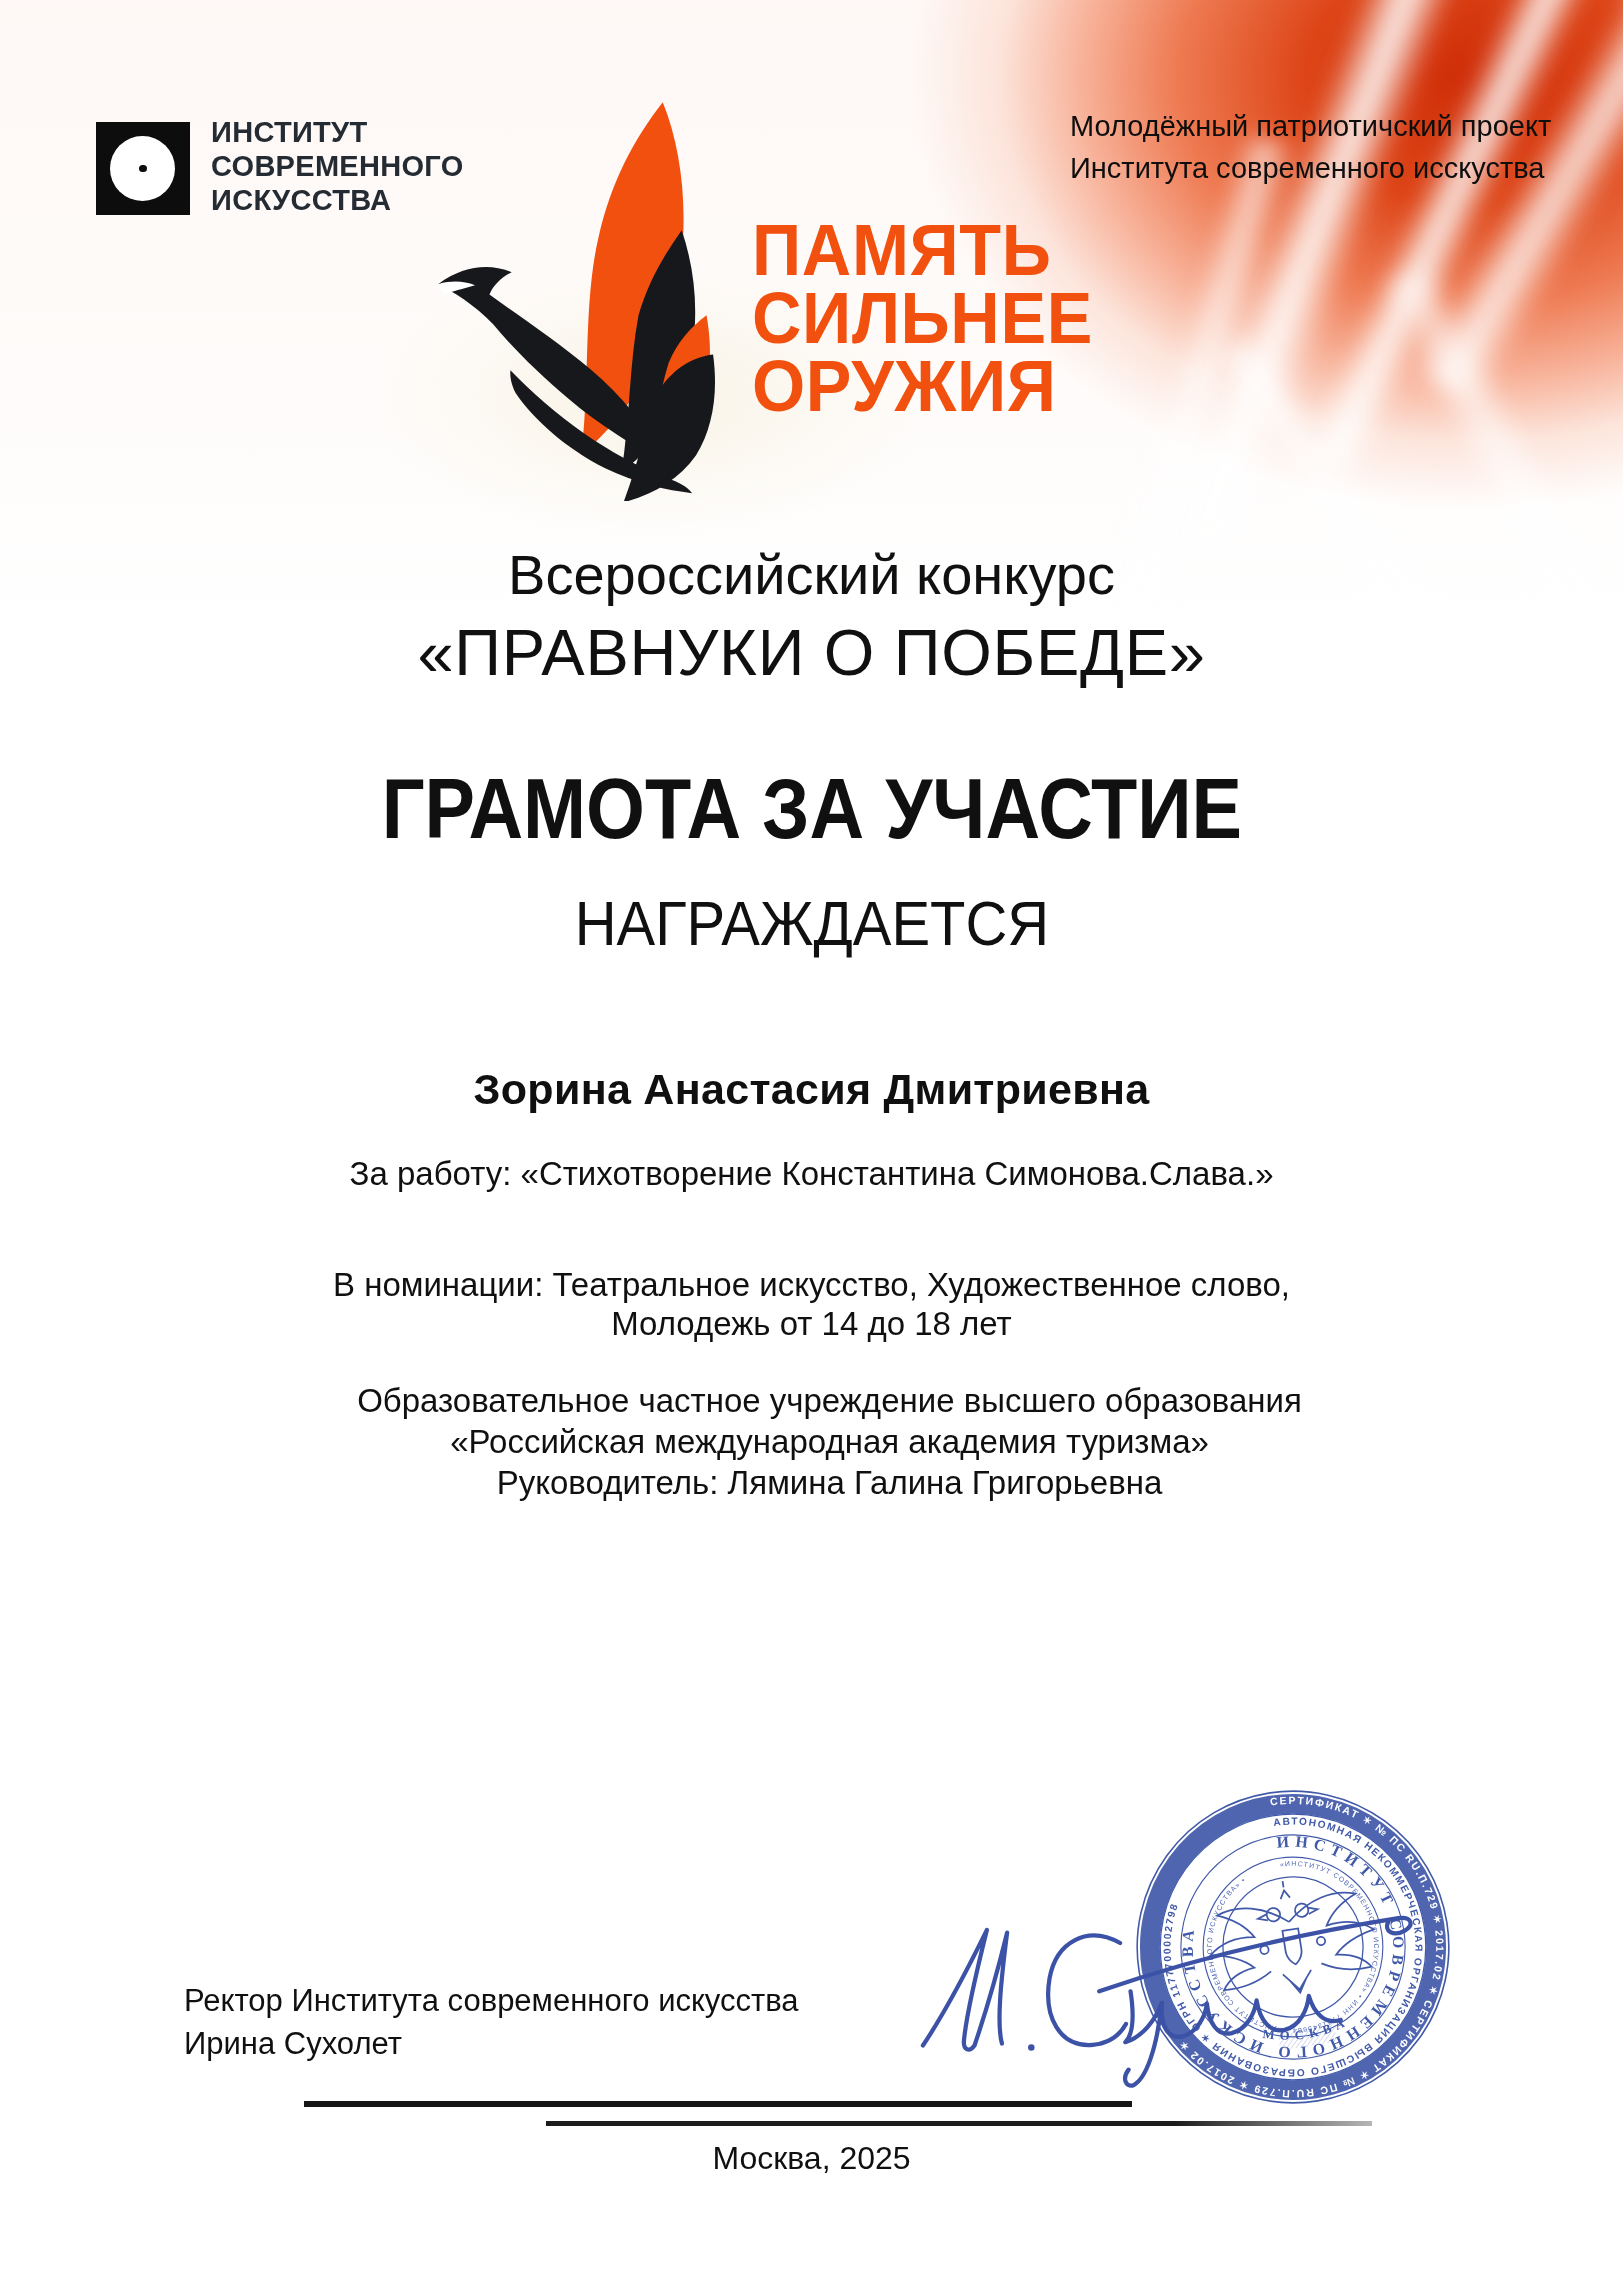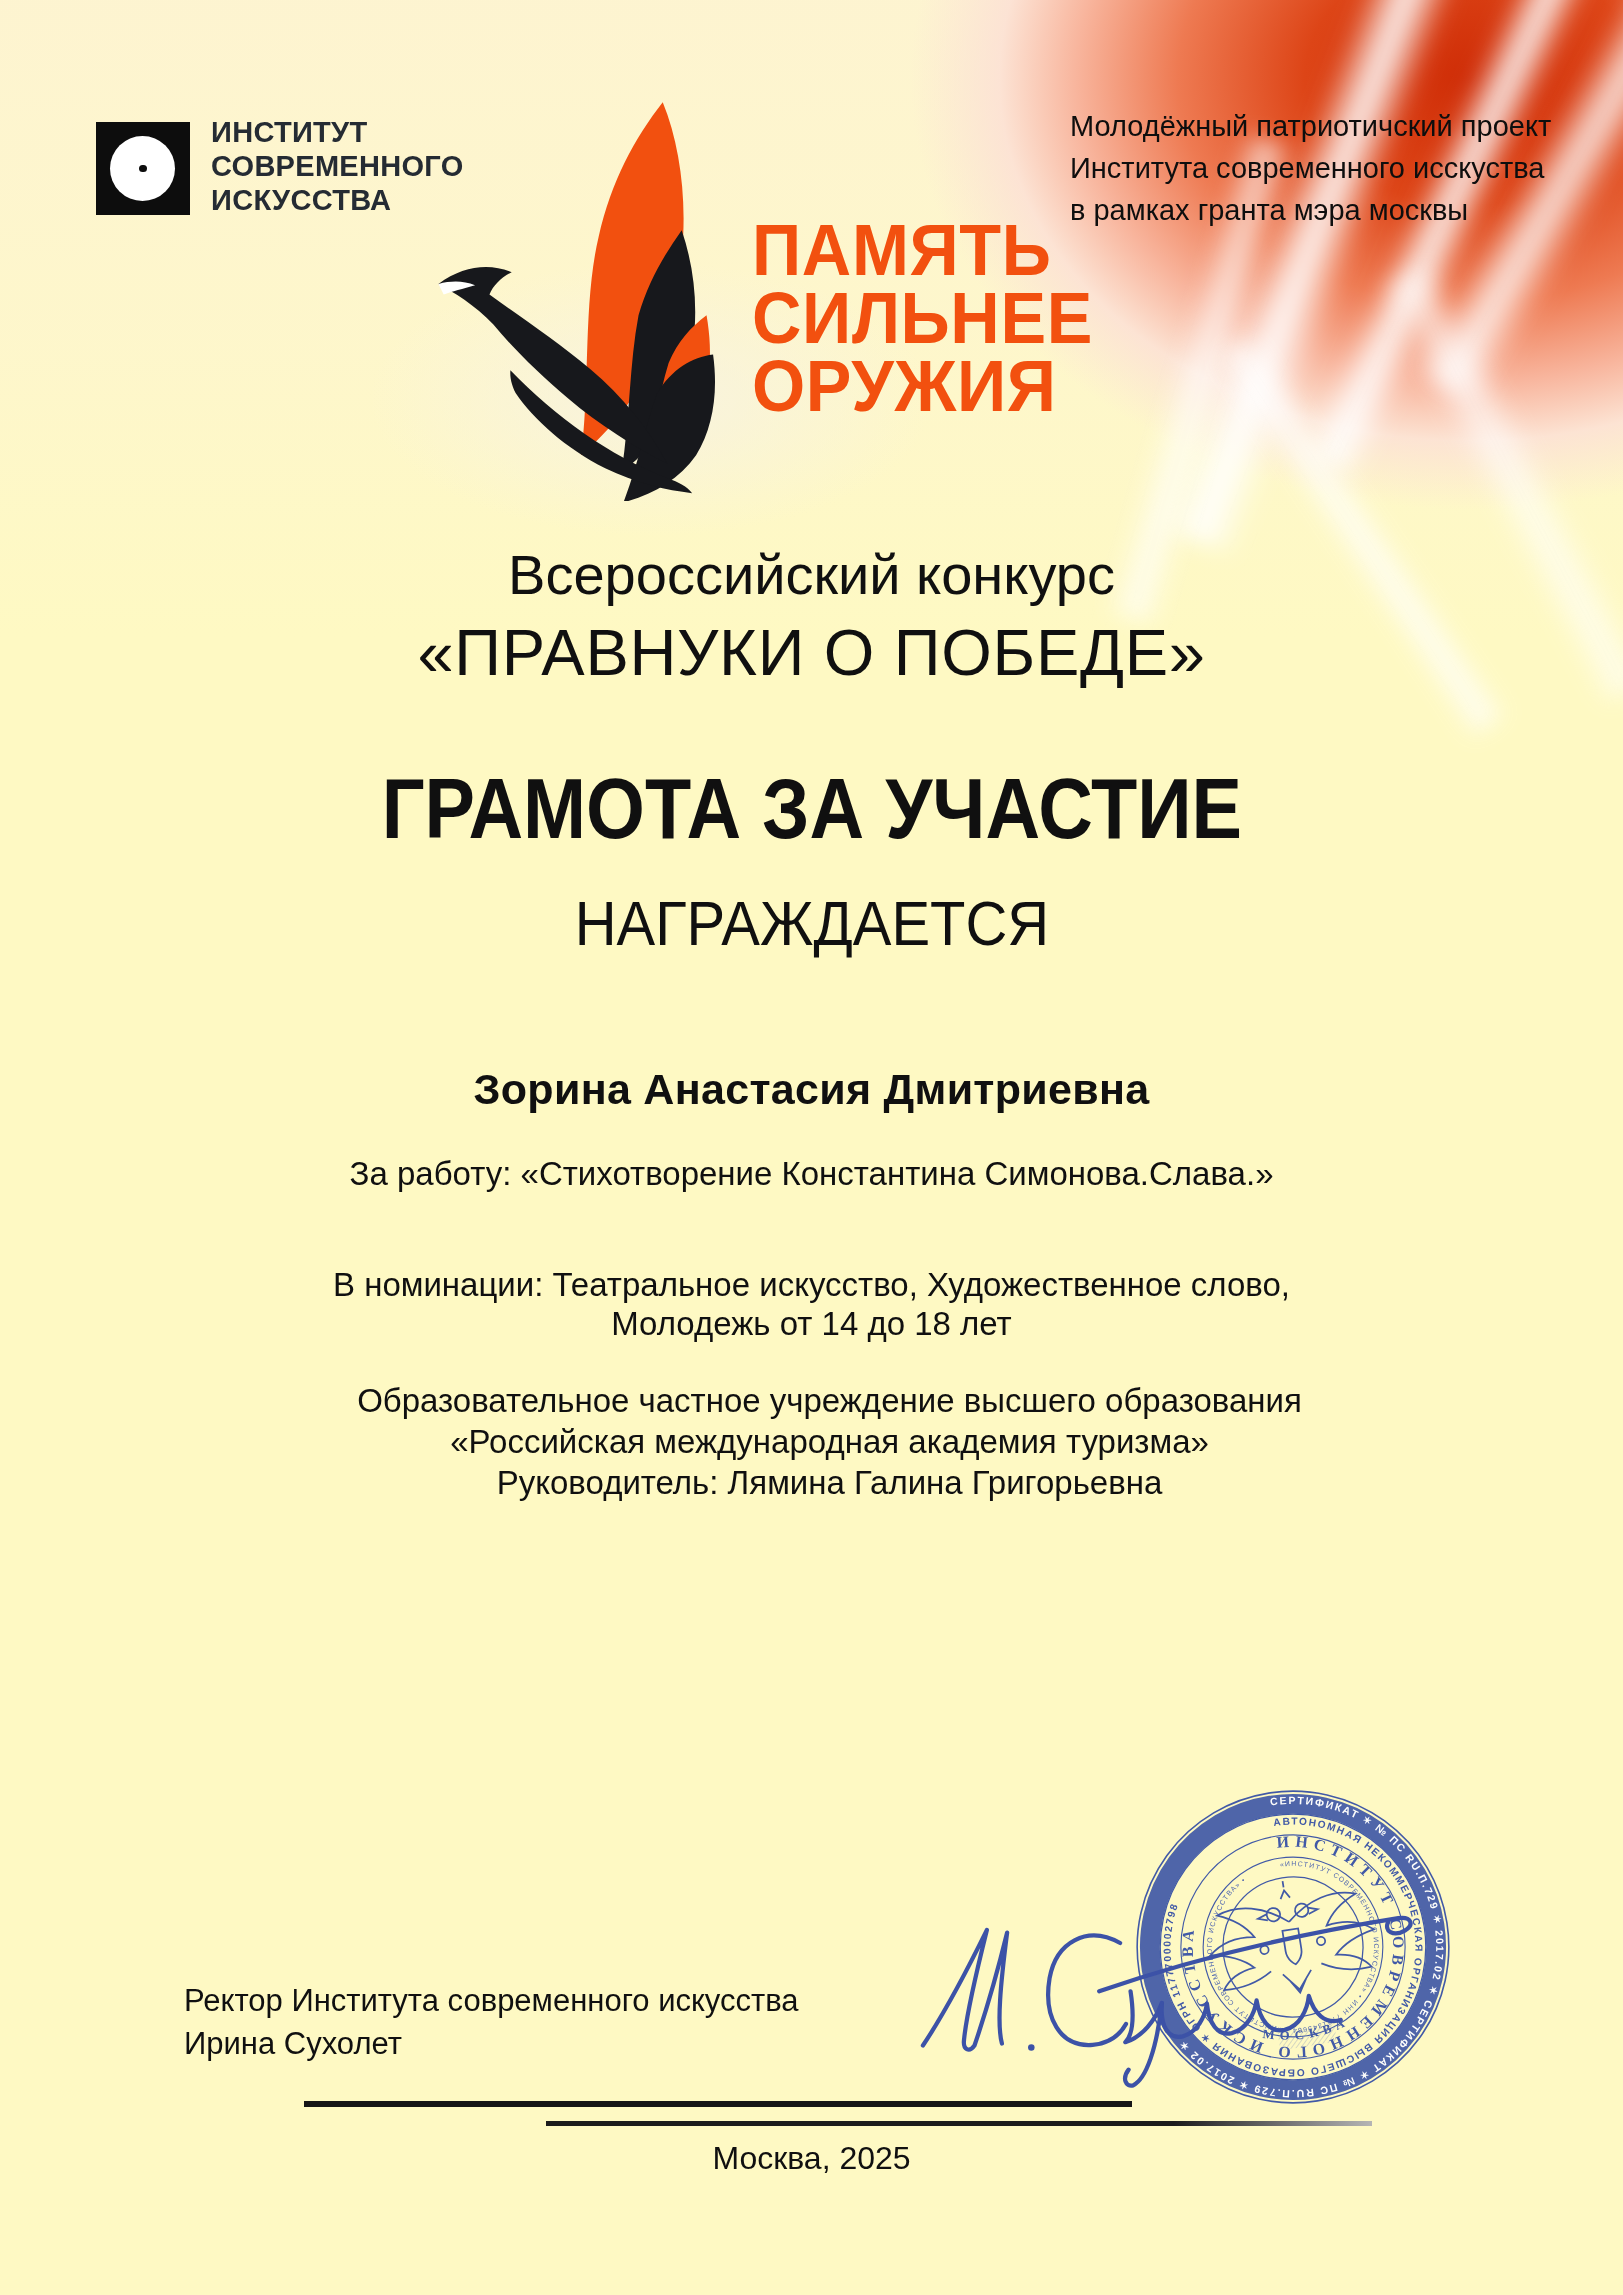--- a/index.html
+++ b/index.html
@@ -1,16 +1,16 @@
 <!DOCTYPE html>
 <html style="font-size:10.5px"><head>
 <meta charset="utf-8">
 <style>
   html,body{margin:0;padding:0;background:#888;}
-  .page{position:relative;width:1623px;height:2295px;background:#fef9c3;overflow:hidden;
+  .page{position:relative;width:1623px;height:2295px;background:#ffffff;overflow:hidden;
         font-family:"Liberation Sans",sans-serif;color:#101010;}
   .abs{position:absolute;}
   
   .bg-corner-red{position:absolute;top:-118px;right:-144px;width:1060px;height:981px;
     background:radial-gradient(ellipse 60% 50% at 72% 20%,
       #cf2d07 0%, #dd4517 26%, #ee7a52 46%, #f8b59d 62%,
       rgba(252,224,213,.85) 74%, rgba(255,255,255,0) 88%);}
   .bg-top-wash{position:absolute;top:0;left:0;width:1623px;height:641px;
     background:linear-gradient(180deg, rgba(252,236,230,.38) 0%, rgba(252,238,232,.22) 55%, rgba(255,255,255,0) 100%);}
   .bg-cream{position:absolute;left:275px;top:216px;width:752px;height:366px;
@@ -78,21 +78,20 @@
   </div>
   <div class="abs isi-text">
     <div>ИНСТИТУТ</div>
     <div>СОВРЕМЕННОГО</div>
     <div>ИСКУССТВА</div>
   </div>
 
   <div class="abs note">
     <div>Молодёжный патриотичский проект</div>
     <div>Института современного исскуства</div>
-    <div>в рамках гранта мэра москвы</div>
   </div>
 
   <svg class="abs logo-svg" viewBox="0 0 468 624">
     <path d="M385,14 C422,104 430,238 392,354 C364,440 317,506 260,554 C274,452 263,320 287,220 C306,134 343,68 385,14 Z" fill="#F2500F"></path>
     <path d="M414,210 C440,286 442,372 417,448 C398,504 363,549 322,580 C335,495 334,414 348,340 C363,288 387,248 414,210 Z" fill="#17181c"></path>
     <path d="M452,340 C463,402 457,462 433,509 C415,543 386,568 355,584 C372,522 378,464 394,413 C408,380 428,358 452,340 Z" fill="#F2500F"></path>
     <path d="M462,400 C470,458 462,512 436,554 C410,591 369,615 325,626 C349,563 359,508 376,460 C399,422 430,404 462,400 Z" fill="#17181c"></path>
     <path d="M42,292 C80,264 120,260 154,274 C138,282 126,294 120,308 C166,342 224,380 274,422 C324,464 364,514 392,567 C342,542 287,507 240,467 C194,428 154,388 126,354 C98,324 64,304 42,292 Z" fill="#17181c"></path>
     <path d="M42,292 C62,287 80,287 98,294 C80,299 62,304 50,308 Z" fill="#ffffff"></path>
     <path d="M152,424 C222,496 302,554 392,589 C410,596 422,602 430,612 C392,608 342,596 297,574 C237,544 187,499 160,459 C154,447 151,435 152,424 Z" fill="#17181c"></path>

